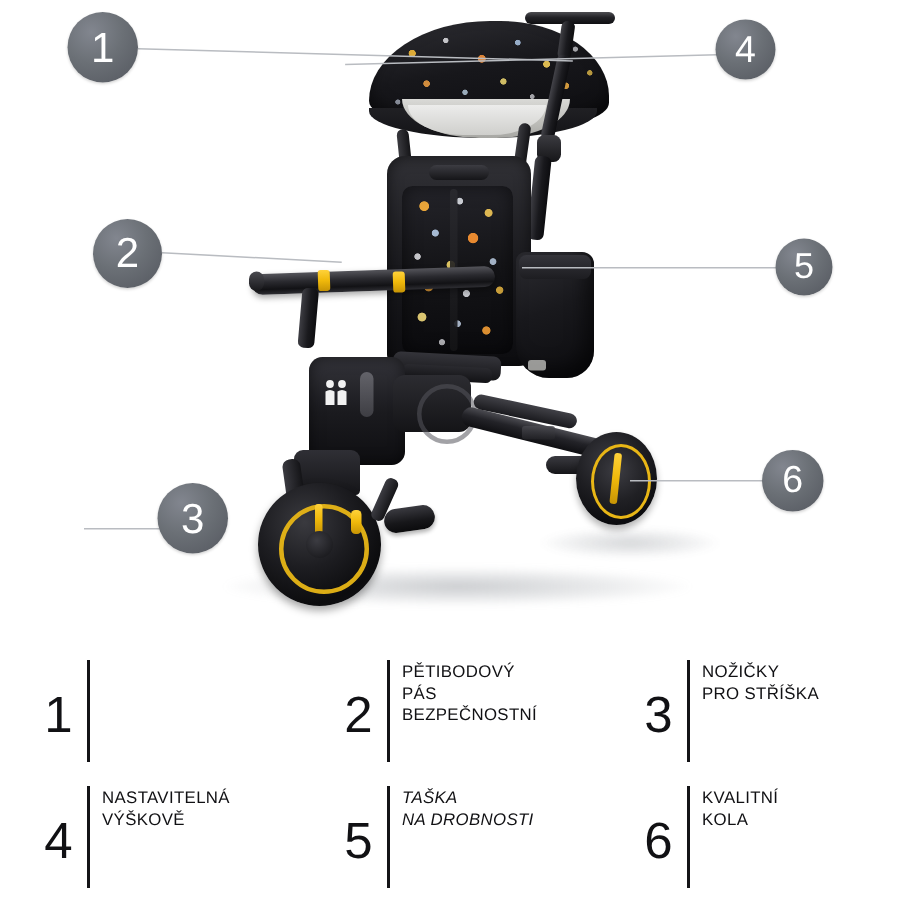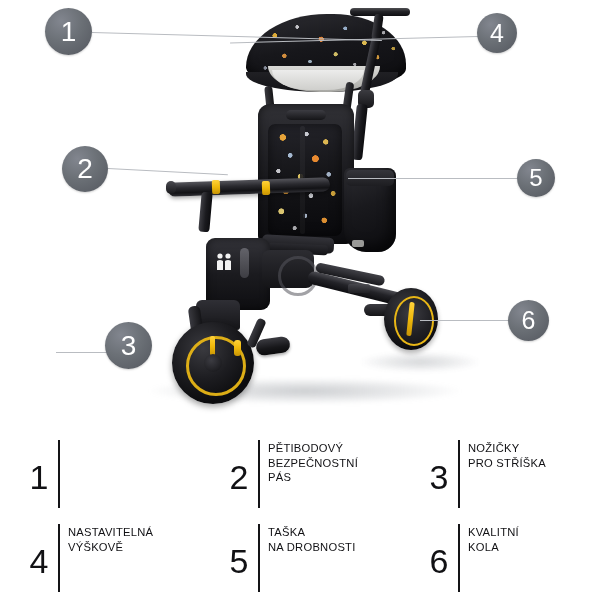--- a/index.html
+++ b/index.html
@@ -319,22 +319,22 @@
     <div class="lrow r1">
       <div class="lcell">
         <div class="lnum" style="color: rgb(17, 17, 20);">1</div>
         <div class="lbar" style="background: rgb(20, 20, 23);"></div>
       </div>
       <div class="lcell">
         <div class="lnum" style="color: rgb(17, 17, 20);">2</div>
         <div class="lbar" style="background: rgb(20, 20, 23);"></div>
         <div class="ltxt" id="t2" style="color: rgb(17, 17, 20);">
             <div>PĚTIBODOVÝ</div>
+            <div>PÁS</div>
             <div>BEZPEČNOSTNÍ</div>
-            <div>PÁS</div>
           </div>
       </div>
       <div class="lcell">
         <div class="lnum" style="color: rgb(17, 17, 20);">3</div>
         <div class="lbar" style="background: rgb(20, 20, 23);"></div>
         <div class="ltxt" id="t3" style="color: rgb(17, 17, 20);">
             <div>NOŽIČKY</div>
             <div>PRO STŘÍŠKA</div>
           </div>
       </div>
@@ -345,21 +345,21 @@
         <div class="lnum" style="color: rgb(17, 17, 20);">4</div>
         <div class="lbar" style="background: rgb(20, 20, 23);"></div>
         <div class="ltxt" id="t4" style="color: rgb(17, 17, 20);">
             <div>NASTAVITELNÁ</div>
             <div>VÝŠKOVĚ</div>
           </div>
       </div>
       <div class="lcell">
         <div class="lnum" style="color: rgb(17, 17, 20);">5</div>
         <div class="lbar" style="background: rgb(20, 20, 23);"></div>
-        <div class="ltxt" id="t5" style="color: rgb(17, 17, 20);">
+        <div class="ltxt" id="t5" style="color: rgb(17, 17, 20); font-style: italic;">
             <div>TAŠKA</div>
             <div>NA DROBNOSTI</div>
           </div>
       </div>
       <div class="lcell">
         <div class="lnum" style="color: rgb(17, 17, 20);">6</div>
         <div class="lbar" style="background: rgb(20, 20, 23);"></div>
         <div class="ltxt" id="t6" style="color: rgb(17, 17, 20);">
             <div>KVALITNÍ</div>
             <div>KOLA</div>

